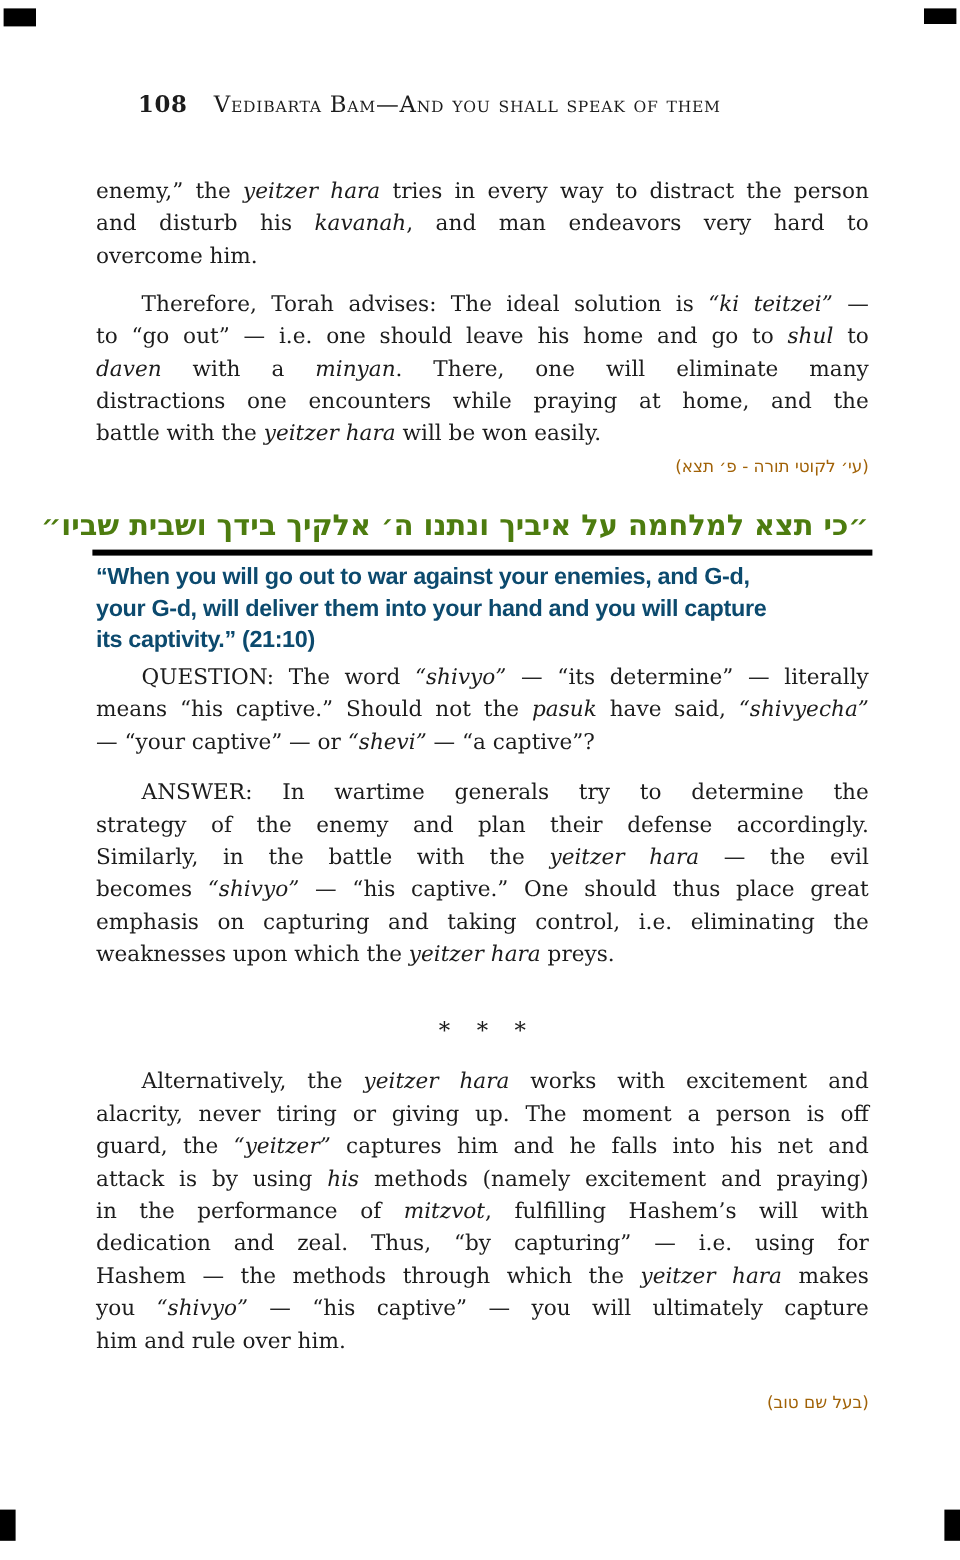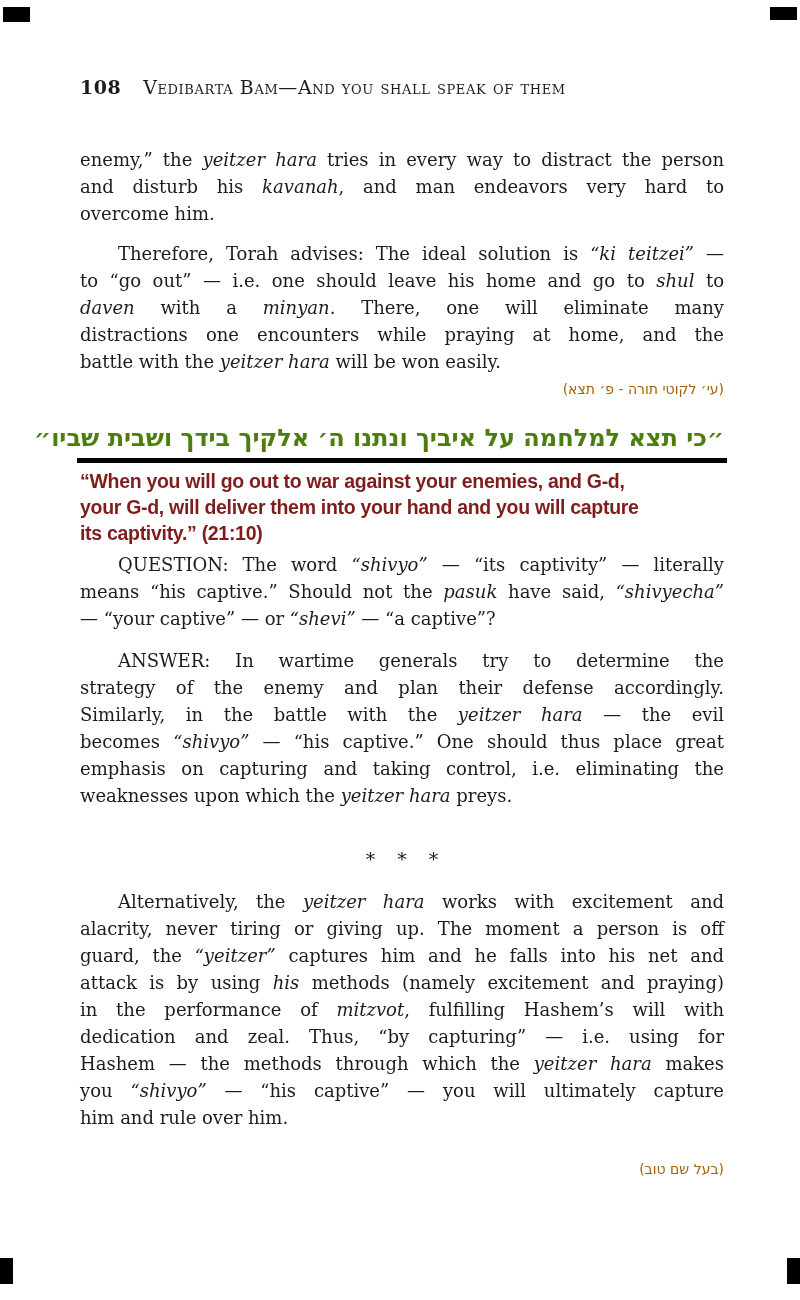--- a/index.html
+++ b/index.html
@@ -10,33 +10,33 @@
     color:#1c1c1c;
     -webkit-font-smoothing:antialiased;
   }
   .block{position:absolute;left:80px;width:644px;}
   .serif{font-size:18px;line-height:27px;}
   .line{text-align:justify;text-align-last:justify;white-space:nowrap;}
   .line.last{text-align-last:left;}
   .line.indent{text-indent:38px;}
   .it{font-style:italic;}
   
-  .header{top:76px;font-size:19px;}
+  .header{top:76px;font-size:19px;margin-left:35px;}
   .pagenum{font-weight:bold;letter-spacing:.5px;}
   .header-title{font-variant:small-caps;letter-spacing:.6px;margin-left:22px;}
   
   .heb-heading{
     top:421px;direction:rtl;text-align:right;
     font-family:"DejaVu Sans", sans-serif;font-weight:bold;
     font-size:24px;line-height:34px;color:#4d7c0f;white-space:nowrap;
   }
   .rule{top:458px;height:5px;background:#000;left:77px;width:650px;}
   .sans-heading{
     top:468px;font-family:"Liberation Sans", sans-serif;font-weight:bold;
-    font-size:19.5px;line-height:26px;letter-spacing:-0.3px;color:#7f1d1d;
+    font-size:19.5px;line-height:26px;letter-spacing:-0.3px;color:#0c4a6e;
   }
   .left-align .line{text-align:left;text-align-last:left;}
   
   .citation{
     direction:rtl;text-align:right;
     font-family:"DejaVu Sans", sans-serif;font-size:14px;line-height:18px;color:#a16207;
   }
   .cite-1{top:380px;}
   .cite-2{top:1160px;}
   
@@ -82,21 +82,21 @@
 
   <div class="block rule"></div>
 
   <div class="block sans-heading left-align">
       <div class="line"><span>“When you will go out to war against your enemies, and G-d,</span></div>
       <div class="line"><span>your G-d, will deliver them into your hand and you will capture</span></div>
       <div class="line last"><span>its captivity.” (21:10)</span></div>
     </div>
 
   <div class="block serif" style="top:551px">
-      <div class="line indent"><span>QUESTION: The word </span><span class="it">“shivyo”</span><span> — “its captivity” — literally</span></div>
+      <div class="line indent"><span>QUESTION: The word </span><span class="it">“shivyo”</span><span> — “its determine” — literally</span></div>
       <div class="line"><span>means “his captive.” Should not the </span><span class="it">pasuk</span><span> have said, </span><span class="it">“shivyecha”</span></div>
       <div class="line last"><span>— “your captive” — or </span><span class="it">“shevi”</span><span> — “a captive”?</span></div>
     </div>
 
   <div class="block serif" style="top:647px">
       <div class="line indent"><span>ANSWER: In wartime generals try to determine the</span></div>
       <div class="line"><span>strategy of the enemy and plan their defense accordingly.</span></div>
       <div class="line"><span>Similarly, in the battle with the </span><span class="it">yeitzer hara</span><span> — the evil</span></div>
       <div class="line"><span>becomes </span><span class="it">“shivyo”</span><span> — “his captive.” One should thus place great</span></div>
       <div class="line"><span>emphasis on capturing and taking control, i.e. eliminating the</span></div>

